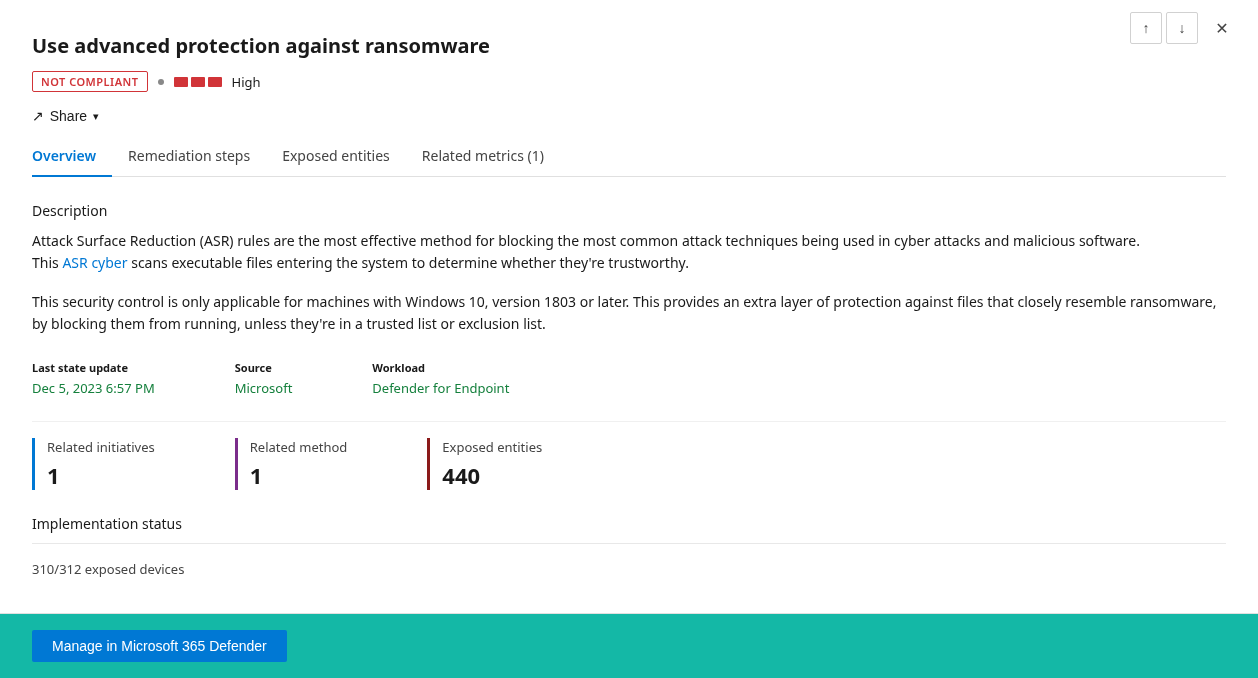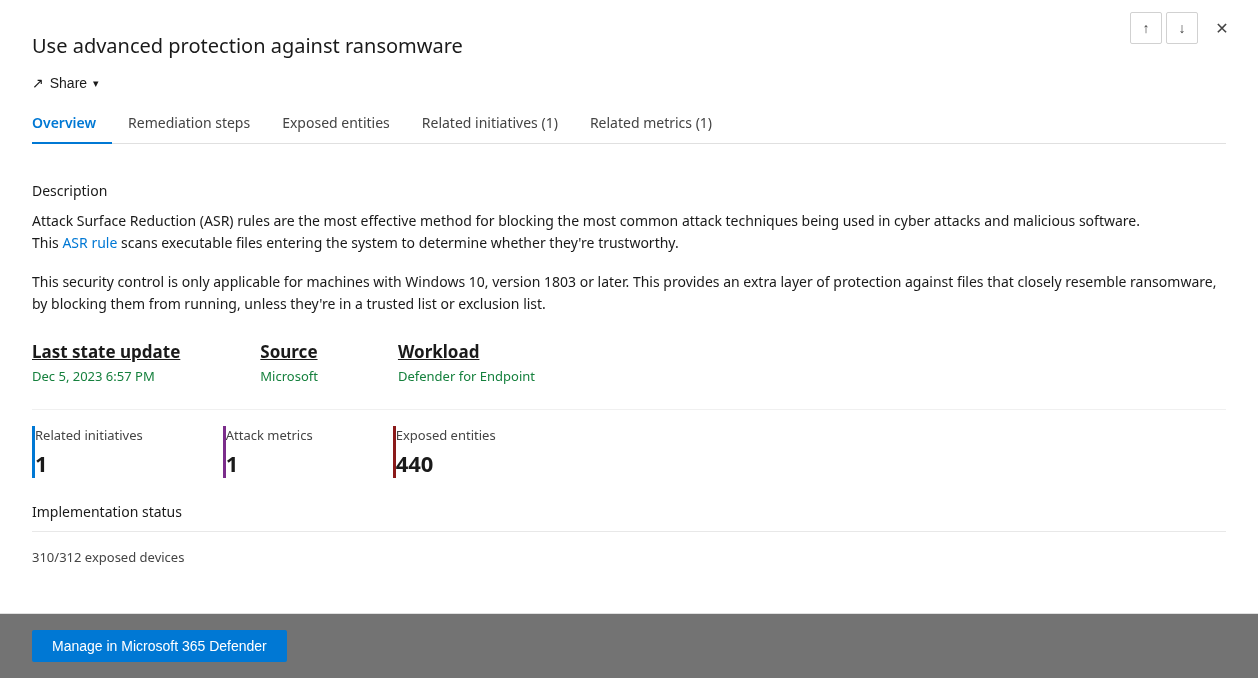--- a/index.html
+++ b/index.html
@@ -51,21 +51,21 @@
       align-items: center;
       justify-content: center;
       font-size: 16px;
       color: #444;
       margin-left: 4px;
     }
 
     
     .panel-title {
       font-size: 20px;
-      font-weight: 400;
+      font-weight: 700;
       color: #1a1a1a;
       margin-bottom: 12px;
       margin-top: 8px;
     }
 
     
     .status-row {
       display: flex;
       align-items: center;
       gap: 10px;
@@ -115,21 +115,21 @@
       font-size: 14px;
       color: #1a1a1a;
       padding: 4px 0;
       margin-bottom: 8px;
     }
 
     
     .tabs {
       display: flex;
       border-bottom: 1px solid #e0e0e0;
-      margin-bottom: 37px;
+      margin-bottom: 24px;
       gap: 0;
     }
     .tab {
       padding: 10px 16px;
       font-size: 14px;
       color: #444;
       cursor: pointer;
       border-bottom: 2px solid transparent;
       margin-bottom: -1px;
       white-space: nowrap;
@@ -161,43 +161,43 @@
 
     
     .meta-grid {
       display: flex;
       gap: 80px;
       margin-top: 24px;
       margin-bottom: 24px;
     }
     .meta-item-label {
       font-weight: 700;
-      font-size: 17px;
+      font-size: 11px;
       margin-bottom: 4px;
-      text-decoration: underline;
     }
     .meta-item-value {
       font-size: 13px;
       color: #15803d;
     }
 
     
     .stats-row {
       display: flex;
       gap: 0;
       margin-bottom: 24px;
       border-top: 1px solid #f0f0f0;
       padding-top: 16px;
     }
     .stat-item {
       display: flex;
       flex-direction: column;
       gap: 4px;
       padding-right: 48px;
       border-left: 3px solid;
+      padding-left: 12px;
     }
     .stat-item:not(:last-child) {
       margin-right: 32px;
     }
     .stat-item.blue { border-left-color: #0078d4; }
     .stat-item.purple { border-left-color: #7b2d8b; }
     .stat-item.dark-red { border-left-color: #8b1a1a; }
     .stat-label {
       font-size: 13px;
       color: #444;
@@ -218,21 +218,21 @@
       color: #444;
       margin-top: 14px;
     }
 
     
     .bottom-bar {
       position: fixed;
       bottom: 0;
       left: 0;
       right: 0;
-      background: #737373;
+      background: #14b8a6;
       padding: 16px 32px;
       border-top: 1px solid #e0e0e0;
     }
     .manage-btn {
       background: #0078d4;
       color: #fff;
       border: none;
       padding: 8px 20px;
       font-size: 14px;
       cursor: pointer;
@@ -258,42 +258,51 @@
     <button class="nav-btn">
       <span>↓</span>
     </button>
     <button class="close-btn">
       <span>✕</span>
     </button>
   </div>
 
   <h1 class="panel-title">Use advanced protection against ransomware</h1>
 
+  <div class="status-row">
+    <span class="badge-not-compliant">NOT COMPLIANT</span>
+    <span class="dot-separator"></span>
+    <div class="severity-bars">
+      <span class="severity-bar"></span>
+      <span class="severity-bar"></span>
+      <span class="severity-bar"></span>
+    </div>
+    <span class="severity-label">High</span>
+  </div>
 
   <button class="share-btn">
     <span style="font-size:14px;">↗</span>
     <span>Share</span>
     <span style="font-size:11px;">▾</span>
   </button>
 
   <div class="tabs">
     <div class="tab active">Overview</div>
     <div class="tab">Remediation steps</div>
     <div class="tab">Exposed entities</div>
-    <div class="tab">Related initiatives (1)</div>
     <div class="tab">Related metrics (1)</div>
   </div>
 
   <div>
 
     <div class="section-title">Description</div>
     <p class="description-text">
       <span>Attack Surface Reduction (ASR) rules are the most effective method for blocking the most common attack techniques being used in cyber attacks and malicious software.</span>
       <br>
-      <span>This </span><a href="#">ASR rule</a><span> scans executable files entering the system to determine whether they're trustworthy.</span>
+      <span>This </span><a href="#">ASR cyber</a><span> scans executable files entering the system to determine whether they're trustworthy.</span>
     </p>
     <p class="description-text">This security control is only applicable for machines with Windows 10, version 1803 or later. This provides an extra layer of protection against files that closely resemble ransomware, by blocking them from running, unless they're in a trusted list or exclusion list.</p>
 
     <div class="meta-grid">
       <div class="meta-item">
         <div class="meta-item-label">Last state update</div>
         <div class="meta-item-value">Dec 5, 2023 6:57 PM</div>
       </div>
       <div class="meta-item">
         <div class="meta-item-label">Source</div>
@@ -304,21 +313,21 @@
         <div class="meta-item-value">Defender for Endpoint</div>
       </div>
     </div>
 
     <div class="stats-row">
       <div class="stat-item blue">
         <span class="stat-label">Related initiatives</span>
         <span class="stat-value">1</span>
       </div>
       <div class="stat-item purple">
-        <span class="stat-label">Attack metrics</span>
+        <span class="stat-label">Related method</span>
         <span class="stat-value">1</span>
       </div>
       <div class="stat-item dark-red">
         <span class="stat-label">Exposed entities</span>
         <span class="stat-value">440</span>
       </div>
     </div>
 
     <div class="impl-section">
       <div class="section-title">Implementation status</div>

